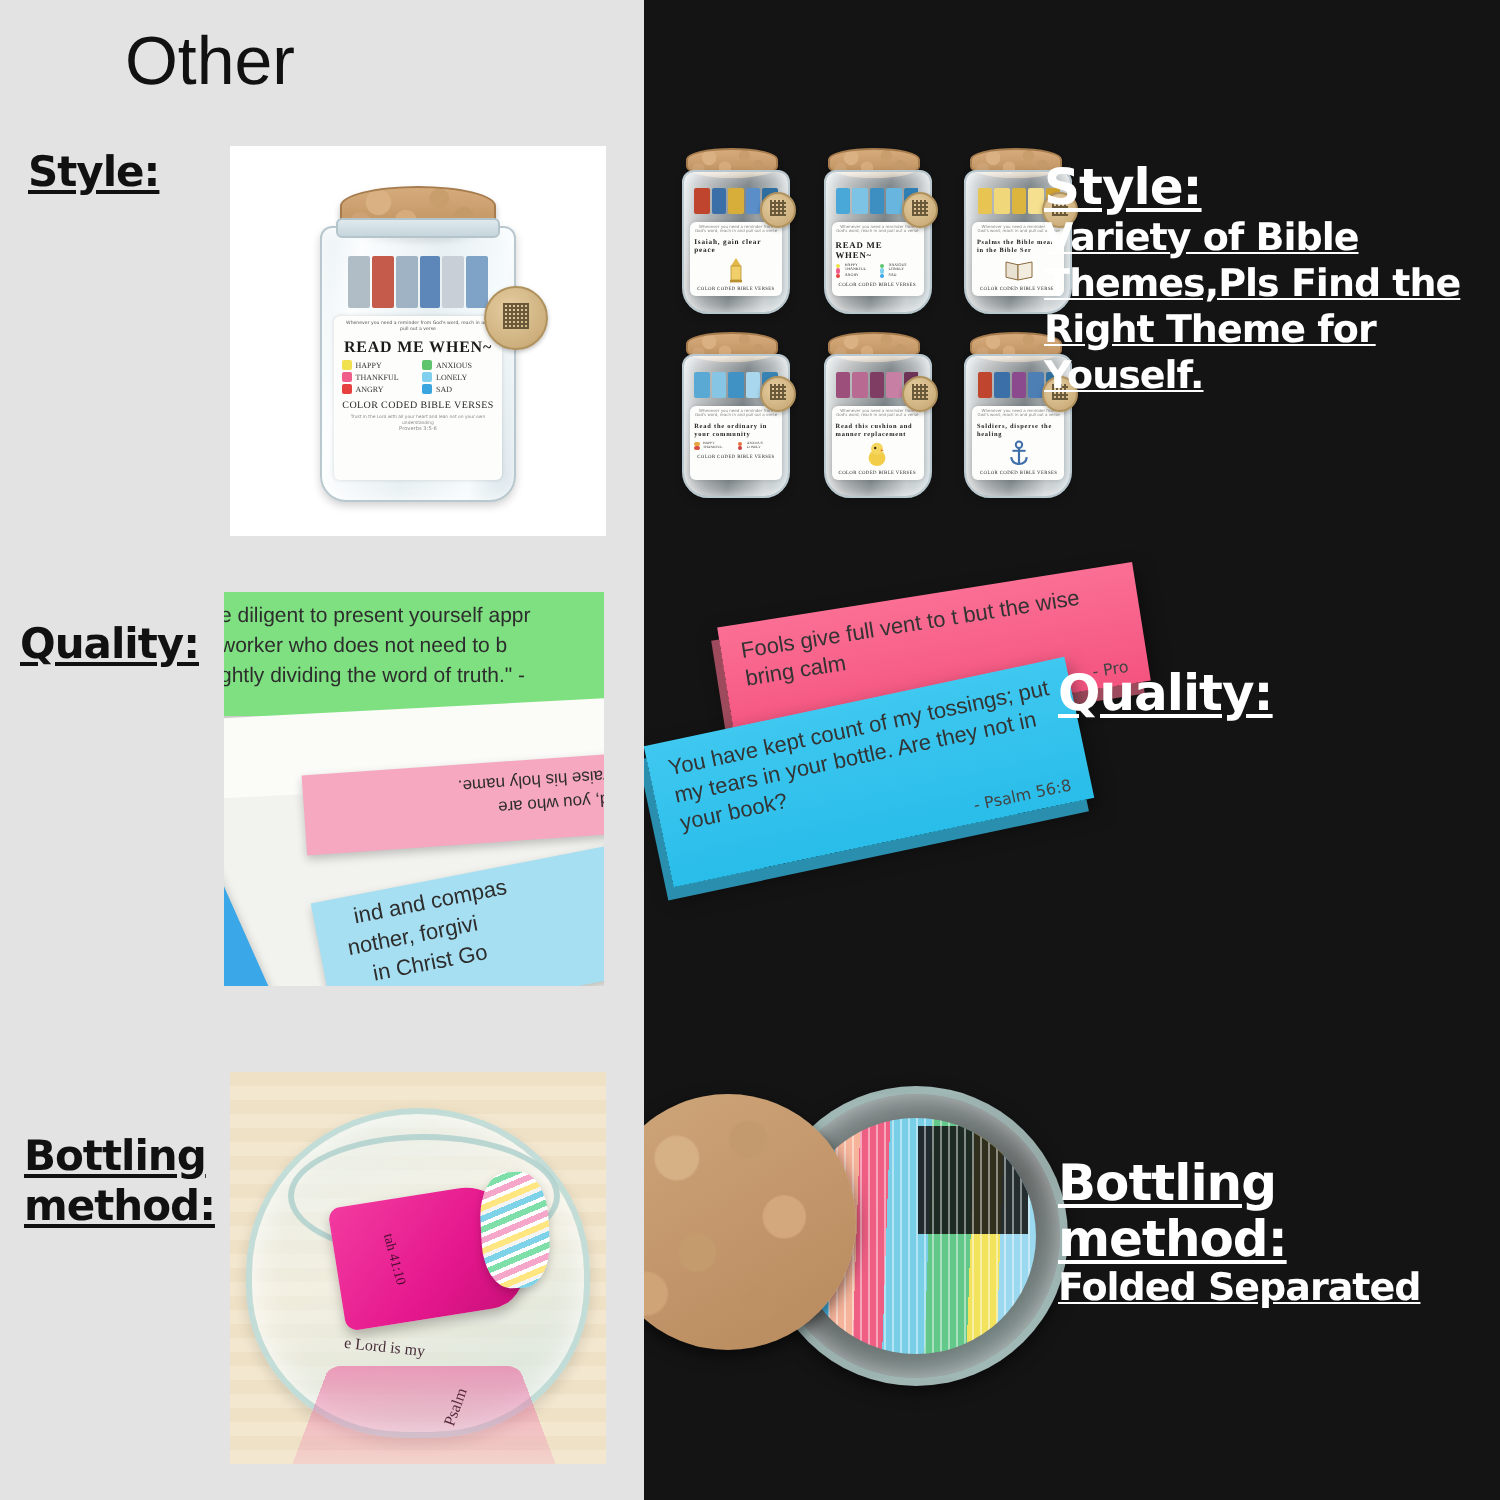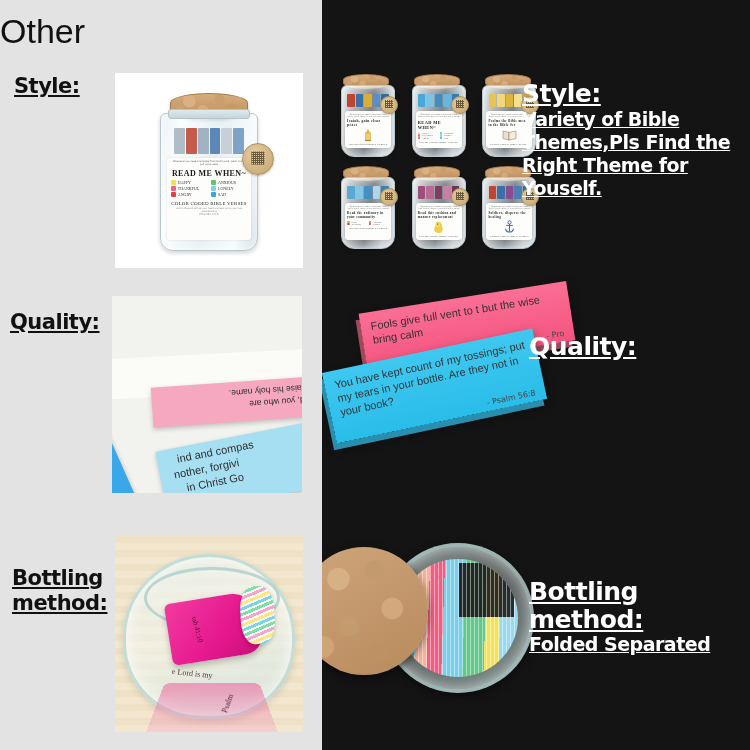--- a/index.html
+++ b/index.html
@@ -12,20 +12,21 @@
     position: relative;
     width: 750px; height: 750px;
     display: flex;
   }
   .panel { position: relative; height: 750px; overflow: hidden; }
   .panel-left  { width: 322px; background: #e3e3e3; }
   .panel-right { width: 428px; background: #141414; }
 
   .col-title {
     position: absolute; top: 12px; width: 100%;
+    text-align: center;
     font-family: "Liberation Sans", sans-serif;
     font-size: 34px; font-weight: 400; letter-spacing: 0px;
   }
   .panel-left .col-title  { color: #111; left: 0; width: 210px; }
   .panel-right .col-title { color: #fff; left: 0; width: 330px; }
 
   
   .label {
     font-family: "DejaVu Sans", sans-serif;
     font-weight: 700;
@@ -296,20 +297,25 @@
         </div>
         <div class="tag" style="right:-10px; top:50px; width:32px; height:32px;">
           <div class="tag-qr" style="width:13px; height:13px;"></div>
         </div>
       </div>
     </div>
 
     <div class="label left-label" style="left:10px; top:310px;">Quality:</div>
 
     <div class="lframe" id="left-quality-img">
+      <div class="strip" style="left:-8px; top:0px; width:212px; height:62px; background:#7ee081;">
+        <span style="font-size:10.5px; margin:6px 0 0 6px;">e diligent to present yourself appr</span>
+        <span style="font-size:10.5px; margin:3px 0 0 6px;">worker who does not need to b</span>
+        <span style="font-size:10.5px; margin:3px 0 0 6px;">ghtly dividing the word of truth." -</span>
+      </div>
       <div style="position:absolute; left:-10px; top:58px; width:215px; height:40px; background:#fbfbf8; transform:rotate(-3deg);"></div>
       <div class="strip" style="left:40px; top:86px; width:165px; height:40px; background:#f5a8c0; transform:rotate(-4deg);">
         <span style="font-size:8.5px; margin:6px 0 0 18px; transform:rotate(180deg);">d praise his holy name.</span>
         <span style="font-size:8.5px; margin:2px 0 0 18px; transform:rotate(180deg);">Lord, you who are</span>
       </div>
       <div class="strip" style="left:-52px; top:46px; width:44px; height:176px; background:#3aa7e8; transform:rotate(-24deg);">
         
         
       </div>
       <div class="strip" style="left:48px; top:138px; width:180px; height:66px; background:#a7dff2; transform:rotate(-11deg);">

